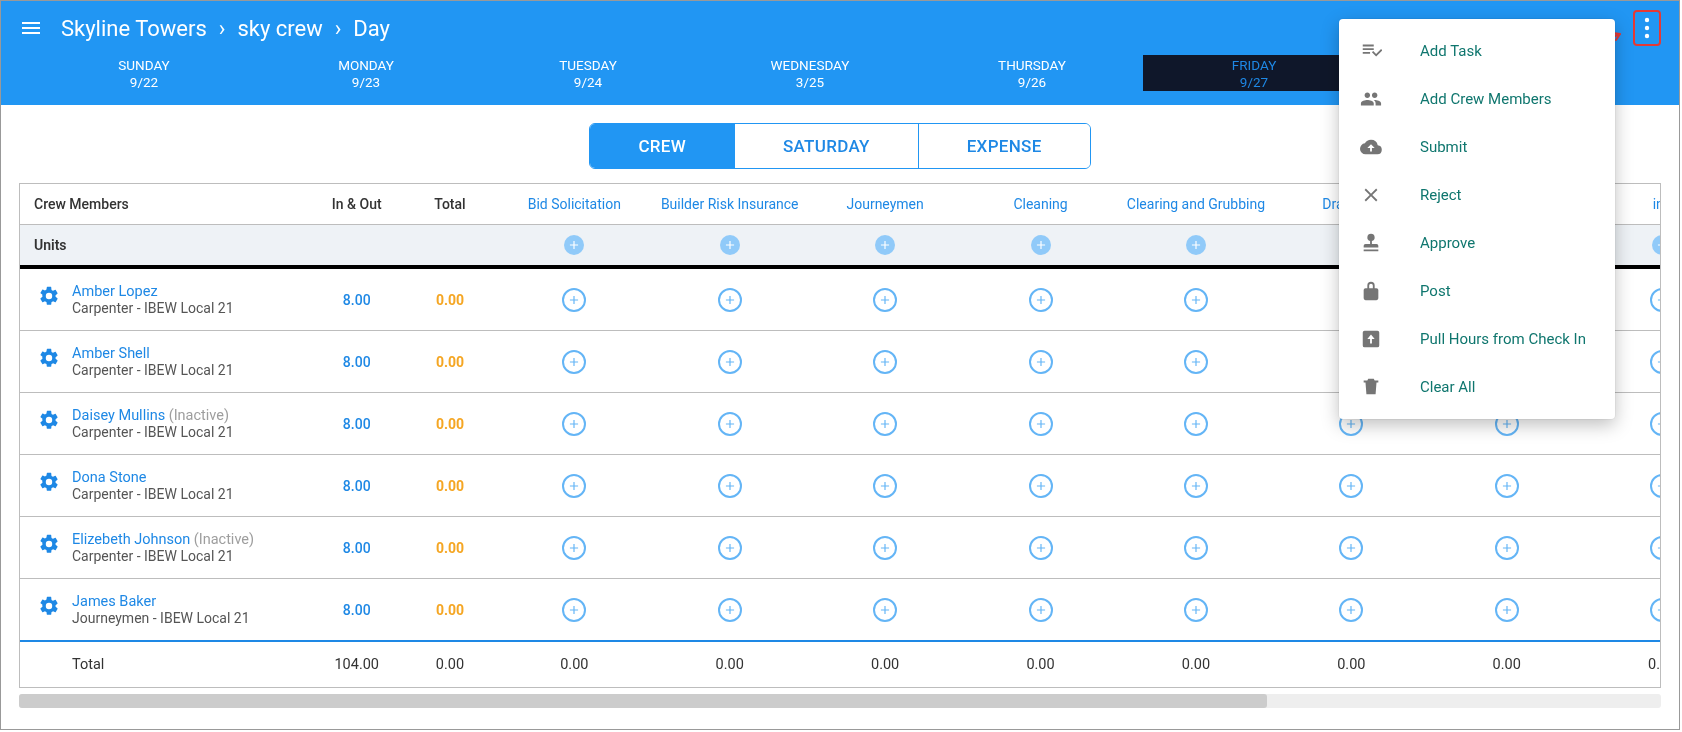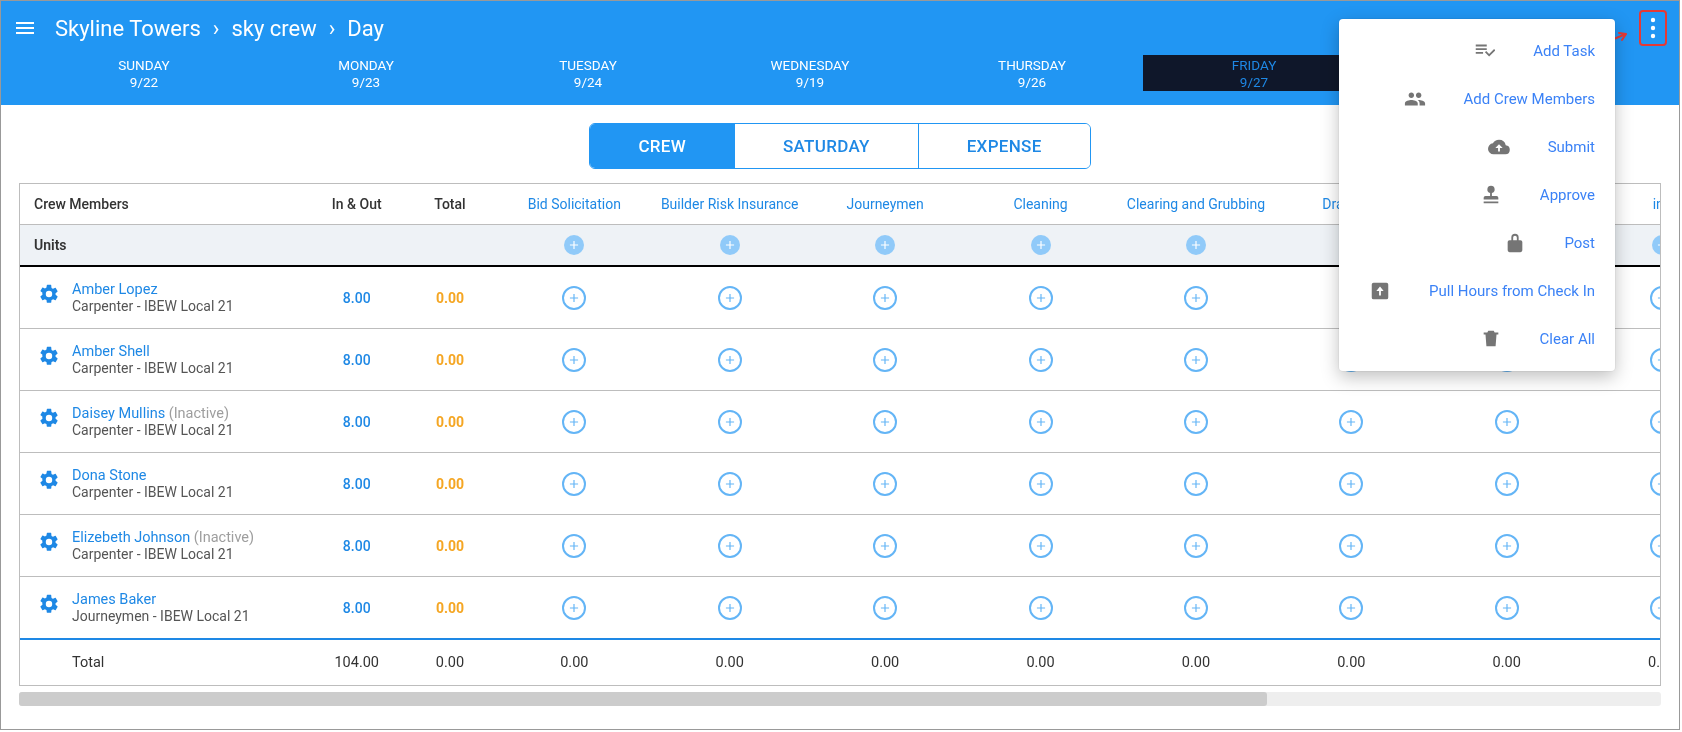--- a/index.html
+++ b/index.html
@@ -18,21 +18,21 @@
   
   .header {
     background: #2196f3;
     color: #fff;
     height: 104px;
     position: relative;
   }
   .header-top {
     display: flex;
     align-items: center;
-    padding: 0 12px;
+    padding: 0 18px;
     height: 54px;
     gap: 18px;
   }
   .menu-btn { color:#fff; cursor:pointer; display:flex; align-items:center; }
   .menu-btn svg { width: 24px; height: 24px; fill: #fff; }
   .breadcrumb { display:flex; align-items:center; gap:10px; font-size: 22px; font-weight: 400; }
   .breadcrumb .sep { margin: 0 2px; }
   .more-btn {
     margin-left:auto;
     width: 28px; height: 36px;
@@ -97,21 +97,21 @@
     font-size: 14px;
     color:#1e88e5;
     border-bottom: 1px solid #bdbdbd;
     background:#fff;
   }
   thead th.lefth { text-align:left; color:#333; font-weight:500; padding-left:14px; }
   thead th.darkh { color:#333; font-weight:500; }
   .units-row td {
     background:#eef2f6;
     padding: 10px 8px;
-    border-bottom: 2px solid #000000;
+    border-bottom: 4px solid #000000;
   }
   .units-row .units-label { text-align:left; font-weight:600; padding-left:14px; }
   .add-chip {
     display:inline-flex; width:20px; height:20px;
     background:#90caf9; border-radius:50%;
     align-items:center; justify-content:center;
     color:#fff; cursor:pointer;
   }
   .add-chip svg { width:14px; height:14px; fill:#fff; }
 
@@ -160,23 +160,22 @@
     background:#fff;
     border-radius:4px;
     box-shadow: 0 6px 18px rgba(0,0,0,0.25), 0 0 0 1px rgba(0,0,0,0.04);
     padding: 8px 0;
     z-index: 50;
   }
   .menu-item {
     display:flex; align-items:center; gap:37px;
     padding: 12px 20px;
     cursor:pointer;
-    color:#3b82f6;
+    color:#0f766e;
     font-size: 15px;
-    justify-content: flex-end;
   }
   .menu-item .mi-icon { width:24px; height:24px; display:flex; align-items:center; justify-content:center; color:#757575; }
   .menu-item .mi-icon svg { width:22px; height:22px; fill:#757575; }
 
   
   .col-crew { width: 280px; }
   .col-io   { width: 90px; }
   .col-tot  { width: 90px; }
   .col-task { width: 150px; }
 </style>
@@ -220,21 +219,21 @@
         <div class="day-col">
           <div class="dow">MONDAY</div>
           <div class="date">9/23</div>
         </div>
         <div class="day-col">
           <div class="dow">TUESDAY</div>
           <div class="date">9/24</div>
         </div>
         <div class="day-col">
           <div class="dow">WEDNESDAY</div>
-          <div class="date">9/19</div>
+          <div class="date">3/25</div>
         </div>
         <div class="day-col">
           <div class="dow">THURSDAY</div>
           <div class="date">9/26</div>
         </div>
         <div class="day-col active">
           <div class="dow">FRIDAY</div>
           <div class="date">9/27</div>
         </div>
         <div class="day-col">
@@ -713,20 +712,28 @@
         <span class="mi-icon">
           <svg viewBox="0 0 24 24">
             <path d="M19.35 10.04A7.49 7.49 0 0 0 12 4a7.5 7.5 0 0 0-6.65 4.04A6 6 0 0 0 6 20h13a5 5 0 0 0 .35-9.96zM13 13v4h-2v-4H8l4-4 4 4h-3z"></path>
           </svg>
         </span>
         <span>Submit</span>
       </div>
       <div class="menu-item">
         <span class="mi-icon">
           <svg viewBox="0 0 24 24">
+            <path d="M19 6.41 17.59 5 12 10.59 6.41 5 5 6.41 10.59 12 5 17.59 6.41 19 12 13.41 17.59 19 19 17.59 13.41 12z"></path>
+          </svg>
+        </span>
+        <span>Reject</span>
+      </div>
+      <div class="menu-item">
+        <span class="mi-icon">
+          <svg viewBox="0 0 24 24">
             <path d="M12 2a4 4 0 0 0-1 7.87V13H6a2 2 0 0 0-2 2v2h16v-2a2 2 0 0 0-2-2h-5V9.87A4 4 0 0 0 12 2zM4 19h16v2H4v-2z"></path>
           </svg>
         </span>
         <span>Approve</span>
       </div>
       <div class="menu-item">
         <span class="mi-icon">
           <svg viewBox="0 0 24 24">
             <path d="M12 2a4 4 0 0 0-4 4v3H6a2 2 0 0 0-2 2v9a2 2 0 0 0 2 2h12a2 2 0 0 0 2-2v-9a2 2 0 0 0-2-2h-2V6a4 4 0 0 0-4-4zm-2 7V6a2 2 0 0 1 4 0v3h-4z"></path>
           </svg>

